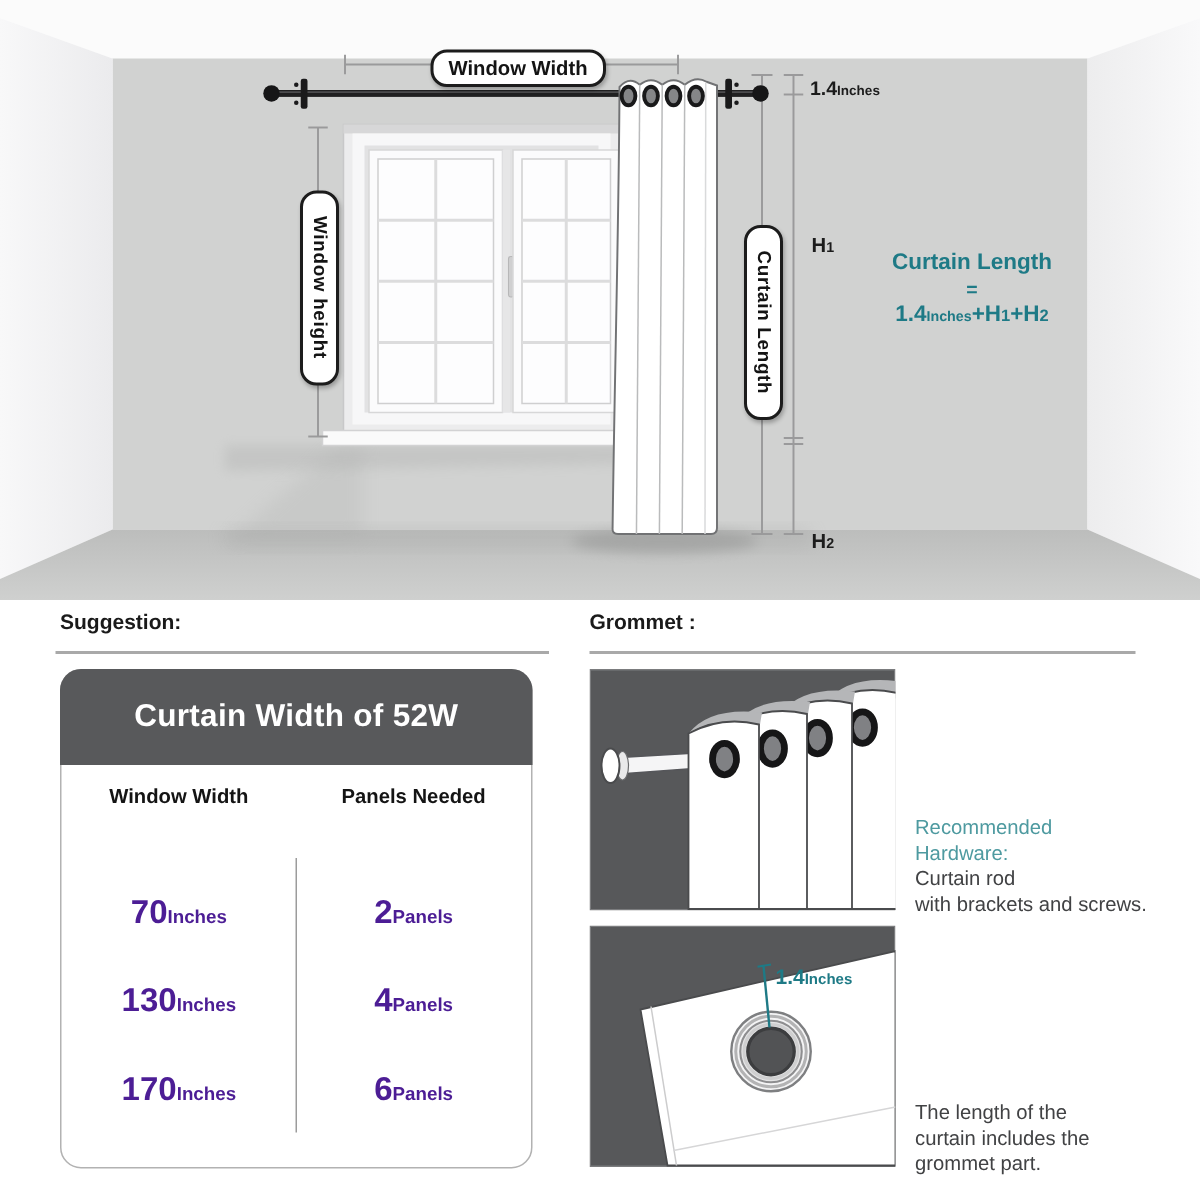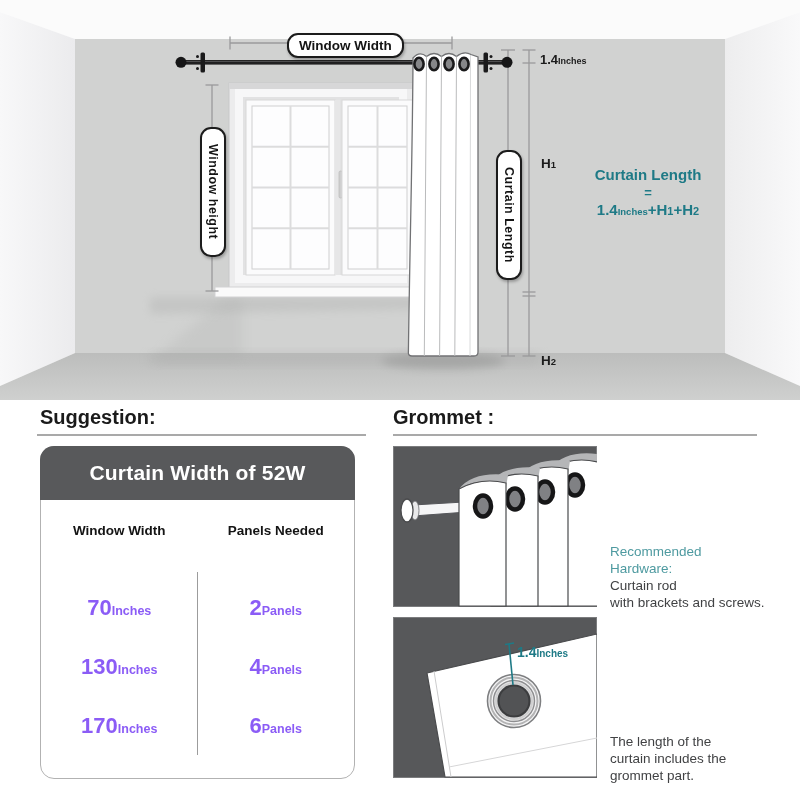--- a/index.html
+++ b/index.html
@@ -18,32 +18,32 @@
   .big{font-size:13px;}
   .small-unit{font-size:9px;}
   .sub{font-size:9.5px;}
   .formula{position:absolute;text-align:center;color:#1e7a86;font-weight:bold;line-height:1.25;white-space:nowrap;}
   .formula .l1{font-size:15px;}
   .formula .l2{font-size:13px;}
   .formula .l3{font-size:15px;}
   .formula .u{font-size:9.5px;}
   .formula .s{font-size:11px;}
   
-  .heading{position:absolute;font-size:20px;font-weight:bold;color:#1a1a1a;white-space:nowrap;}
+  .heading{position:absolute;font-size:14px;font-weight:bold;color:#1a1a1a;white-space:nowrap;}
   .rule{position:absolute;height:1.5px;background:#a9a9a9;}
   .card{position:absolute;left:40px;top:446px;width:313px;height:331px;background:#fff;
         border:1px solid #b2b2b2;border-radius:14px;}
-  .card-header{position:absolute;left:-1px;top:-1px;width:315px;height:54px;background:#58595b;
+  .card-header{position:absolute;left:-1px;top:-1px;width:315px;height:64px;background:#58595b;
         border-radius:14px 14px 0 0;display:flex;align-items:center;justify-content:center;
         color:#fff;font-size:21px;font-weight:bold;letter-spacing:.2px;}
   .col-head{position:absolute;top:76px;left:0;width:313px;display:flex;}
   .col-head span{flex:1;text-align:center;font-size:13.5px;font-weight:bold;color:#141414;}
   .vdiv{position:absolute;left:156px;top:125px;width:1px;height:183px;background:#9c9c9c;}
   .trow{position:absolute;left:0;width:313px;display:flex;}
-  .tcell{flex:1;display:flex;align-items:baseline;justify-content:center;color:#8b5cf6;}
+  .tcell{flex:1;display:flex;align-items:baseline;justify-content:center;color:#4c1d95;}
   .tval{font-size:22px;font-weight:bold;}
   .tunit{font-size:12.5px;font-weight:bold;}
   .note{position:absolute;font-size:13.5px;line-height:17px;color:#414244;white-space:nowrap;}
   .teal-soft{color:#4e9aa0;}
   .g14{position:absolute;color:#1e7a86;font-weight:bold;line-height:1;white-space:nowrap;}
   .g14 .v{font-size:14px;}
   .g14 .u{font-size:10px;}
   .img-panel{position:absolute;width:204px;height:161px;}
 </style>
 </head>

